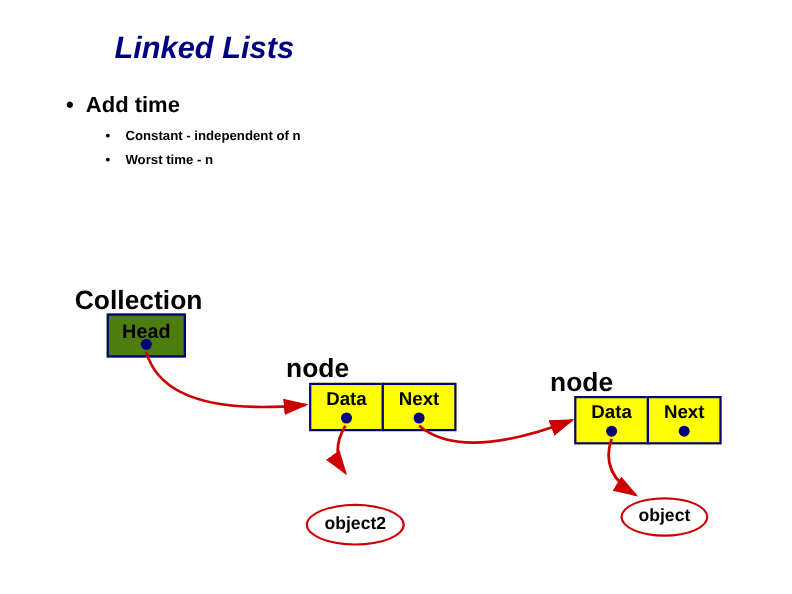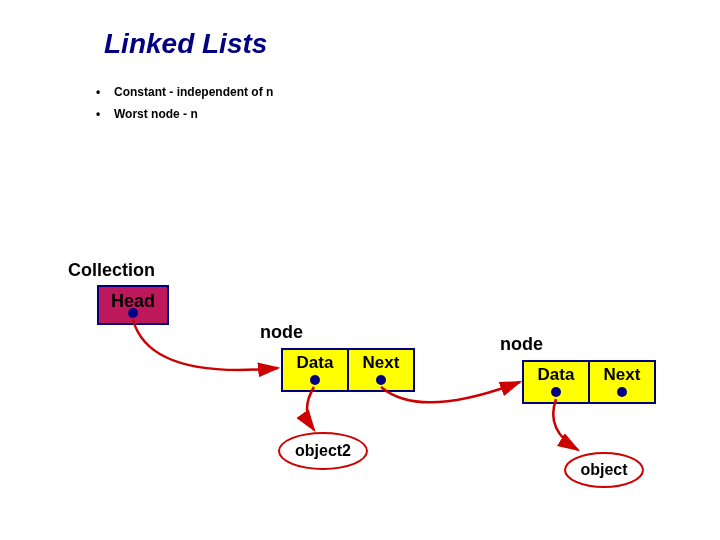--- a/index.html
+++ b/index.html
@@ -27,27 +27,27 @@
     top: 85px;
     font-weight: bold;
     color: #000;
   }
   .b1 { font-size: 20px; margin-bottom: 8px; }
   .b2 { font-size: 12px; margin-left: 36px; margin-bottom: 8px; }
   .bul { display: inline-block; width: 18px; }
 
   .label {
     position: absolute;
-    font-size: 18px;
+    font-size: 24px;
     font-weight: bold;
     color: #000;
   }
   .box {
     position: absolute;
-    background: #be185d;
+    background: #4d7c0f;
     border: 2px solid #000080;
     text-align: center;
     font-size: 18px;
     font-weight: bold;
     color: #000;
     padding-top: 4px;
   }
   .cellwrap {
     position: absolute;
     display: flex;
@@ -94,22 +94,23 @@
     width: 720px; height: 540px;
     pointer-events: none;
   }
 </style>
 </head>
 <body>
 
 <div class="title">Linked Lists</div>
 
 <div class="bullets">
+  <div class="b1"><span class="bul">•</span><span>Add time</span></div>
   <div class="b2"><span class="bul">•</span><span>Constant - independent of n</span></div>
-  <div class="b2"><span class="bul">•</span><span>Worst node - n</span></div>
+  <div class="b2"><span class="bul">•</span><span>Worst time - n</span></div>
 </div>
 
 <div class="label" style="left:68px; top:260px;">Collection</div>
 
 <div class="box" style="left:97px; top:285px; width:72px; height:40px;">
   <span>Head</span>
   <div class="dot"></div>
 </div>
 
 <div class="label" style="left:260px; top:322px;">node</div>
@@ -131,21 +132,21 @@
   <div class="cell">
     <span>Data</span>
     <div class="dot"></div>
   </div>
   <div class="cell">
     <span>Next</span>
     <div class="dot"></div>
   </div>
 </div>
 
-<div class="ellipse" style="left:278px; top:432px; width:90px; height:38px;text-align:center;">
+<div class="ellipse" style="left:278px; top:458px; width:90px; height:38px;text-align:center;">
   <span>object2</span>
 </div>
 
 <div class="ellipse" style="left:564px; top:452px; width:80px; height:36px;">
   <span>object</span>
 </div>
 
 <svg class="arrows">
   <defs>
     <marker id="arr" markerWidth="10" markerHeight="10" refX="8" refY="3" orient="auto">

